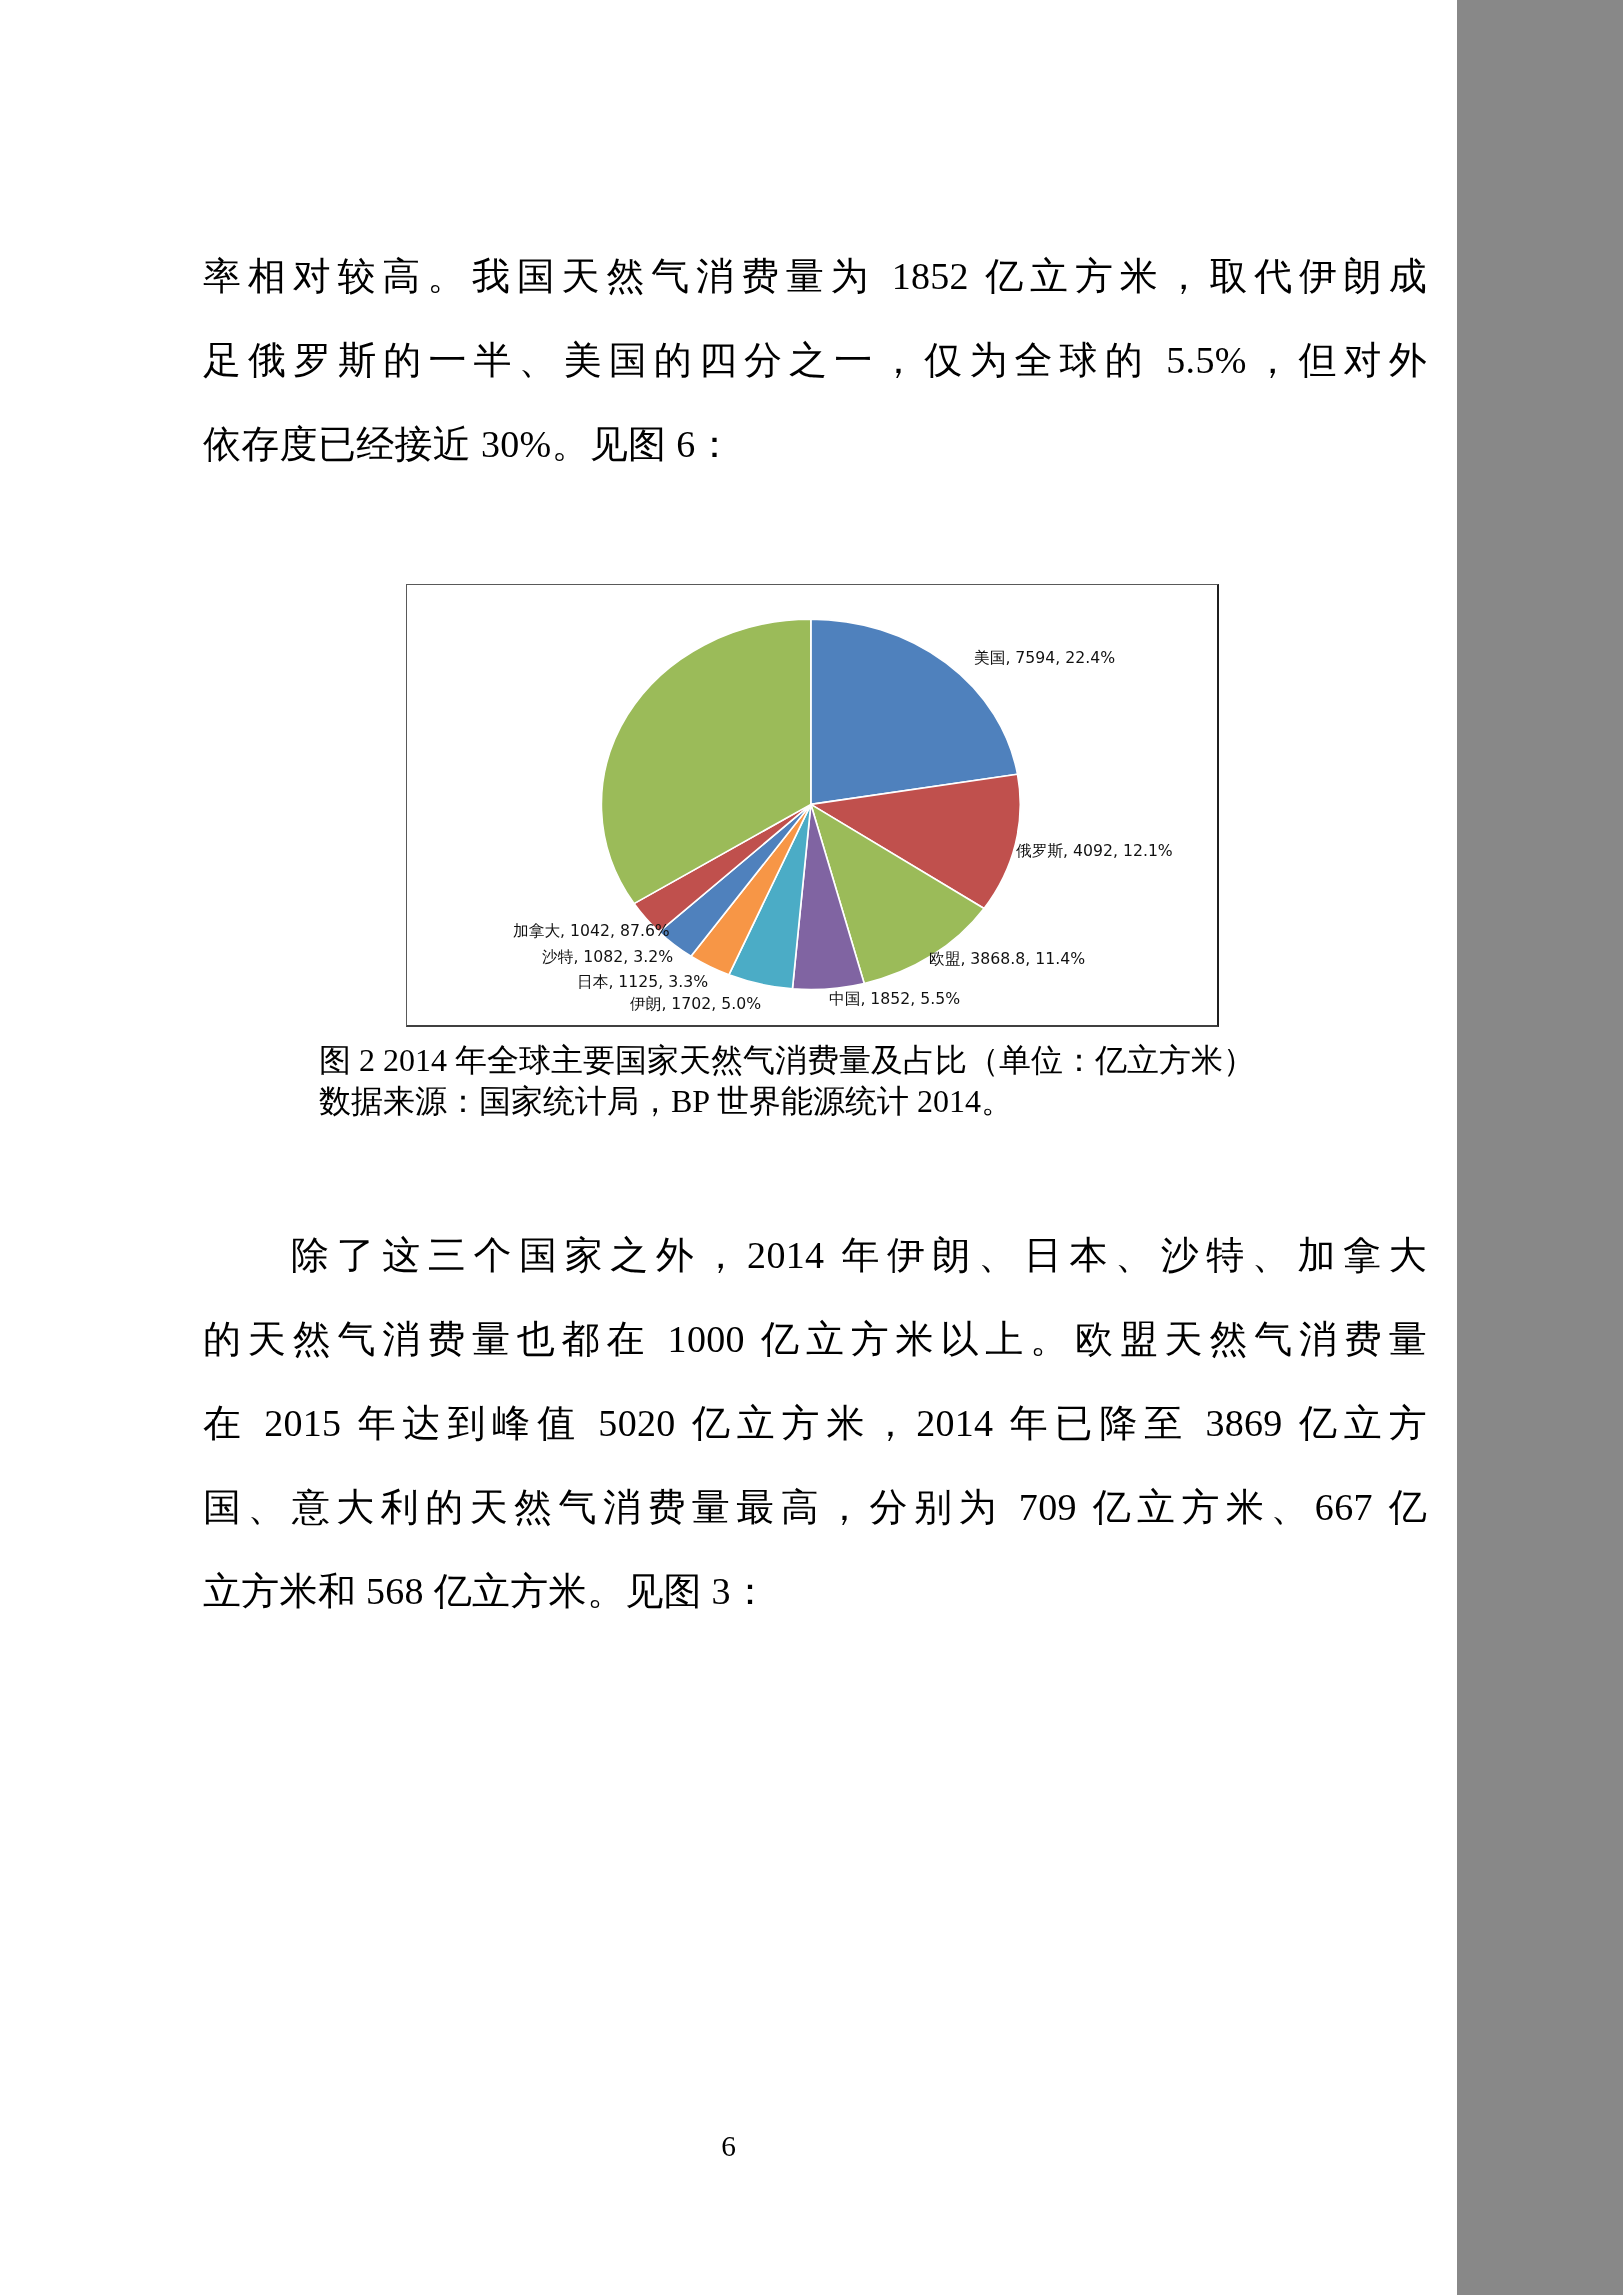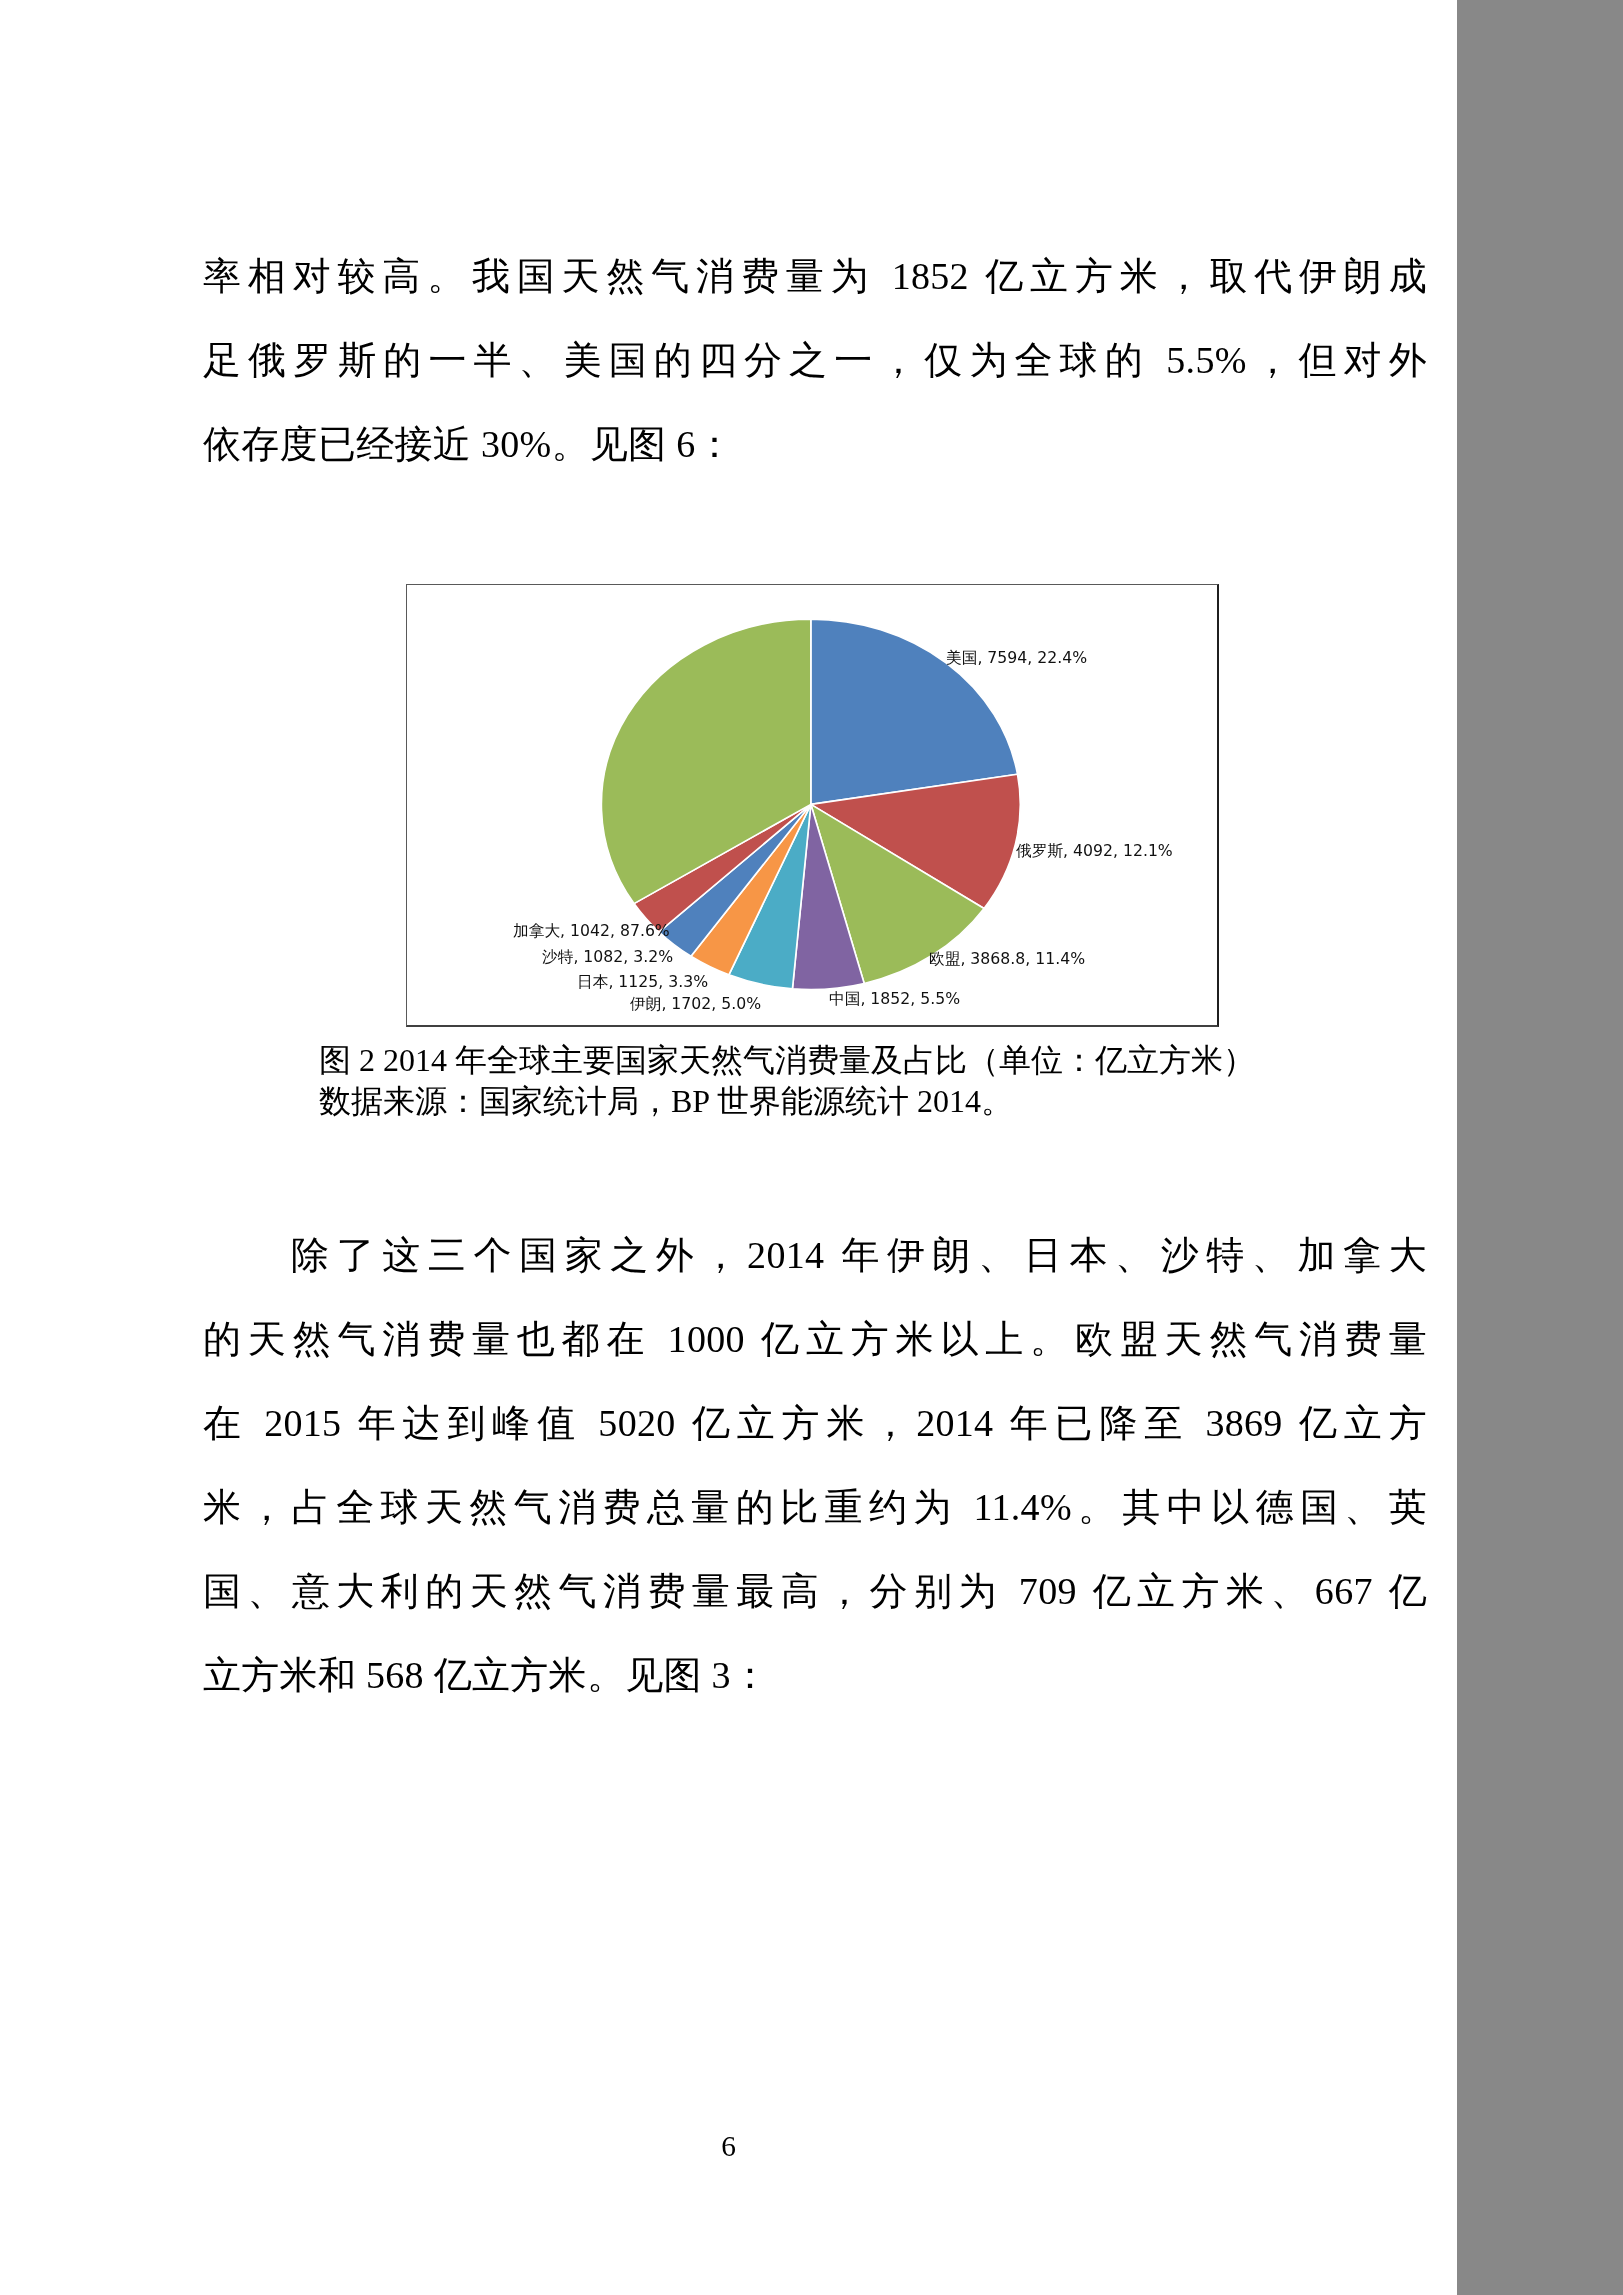--- a/index.html
+++ b/index.html
@@ -93,41 +93,40 @@
         <path d="M 617 335 L 932.74 288.97 A 320 283 0 0 1 881.67 494.07 Z" fill="#C0504D" stroke="#ffffff" stroke-width="2.5" stroke-linejoin="round"></path>
         <path d="M 617 335 L 881.67 494.07 A 320 283 0 0 1 698.53 608.66 Z" fill="#9BBB59" stroke="#ffffff" stroke-width="2.5" stroke-linejoin="round"></path>
         <path d="M 617 335 L 698.53 608.66 A 320 283 0 0 1 588.89 616.91 Z" fill="#8064A2" stroke="#ffffff" stroke-width="2.5" stroke-linejoin="round"></path>
         <path d="M 617 335 L 588.89 616.91 A 320 283 0 0 1 491.76 595.43 Z" fill="#4BACC6" stroke="#ffffff" stroke-width="2.5" stroke-linejoin="round"></path>
         <path d="M 617 335 L 491.76 595.43 A 320 283 0 0 1 433.82 567.05 Z" fill="#F79646" stroke="#ffffff" stroke-width="2.5" stroke-linejoin="round"></path>
         <path d="M 617 335 L 433.82 567.05 A 320 283 0 0 1 385.11 530.02 Z" fill="#4F81BD" stroke="#ffffff" stroke-width="2.5" stroke-linejoin="round"></path>
         <path d="M 617 335 L 385.11 530.02 A 320 283 0 0 1 346.82 486.64 Z" fill="#C0504D" stroke="#ffffff" stroke-width="2.5" stroke-linejoin="round"></path>
         <path d="M 617 335 L 346.82 486.64 A 320 283 0 0 1 616.99 52.00 Z" fill="#9BBB59" stroke="#ffffff" stroke-width="2.5" stroke-linejoin="round"></path>
       </svg>
     <div id="pie-labels">
-        <div class="pie-label" style="left: 539px; top: 73px; text-align: right;">美国, 7594, 22.4%</div>
+        <div class="pie-label" style="left: 567px; top: 73px; text-align: right;">美国, 7594, 22.4%</div>
         <div class="pie-label" style="left: 609px; top: 266px;">俄罗斯, 4092, 12.1%</div>
         <div class="pie-label" style="left: 522px; top: 374px;">欧盟, 3868.8, 11.4%</div>
         <div class="pie-label" style="left: 422px; top: 414px;">中国, 1852, 5.5%</div>
         <div class="pie-label" style="left: 223px; top: 419px;">伊朗, 1702, 5.0%</div>
         <div class="pie-label" style="left: 170px; top: 397px;">日本, 1125, 3.3%</div>
         <div class="pie-label" style="left: 135px; top: 372px;">沙特, 1082, 3.2%</div>
         <div class="pie-label" style="left: 106px; top: 346px;">加拿大, 1042, 87.6%</div>
       </div>
   </div>
 
   <div class="caption">
     <div class="cap-line">图 2 2014 年全球主要国家天然气消费量及占比（单位：亿立方米）</div>
     <div class="cap-line">数据来源：国家统计局，BP 世界能源统计 2014。</div>
   </div>
 
   <div class="para" id="para2">
       <div class="line indent">除了这三个国家之外，2014 年伊朗、日本、沙特、加拿大</div>
       <div class="line">的天然气消费量也都在 1000 亿立方米以上。欧盟天然气消费量</div>
       <div class="line">在 2015 年达到峰值 5020 亿立方米，2014 年已降至 3869 亿立方</div>
-      <div class="line">米，占全球天然气消费总量的比重约为 11.4%。其中以德国、英</div>
       <div class="line">国、意大利的天然气消费量最高，分别为 709 亿立方米、667 亿</div>
       <div class="line lastline">立方米和 568 亿立方米。见图 3：</div>
     </div>
 
   <div class="page-number">6</div>
 
 </div>
 
 
 </body></html>

